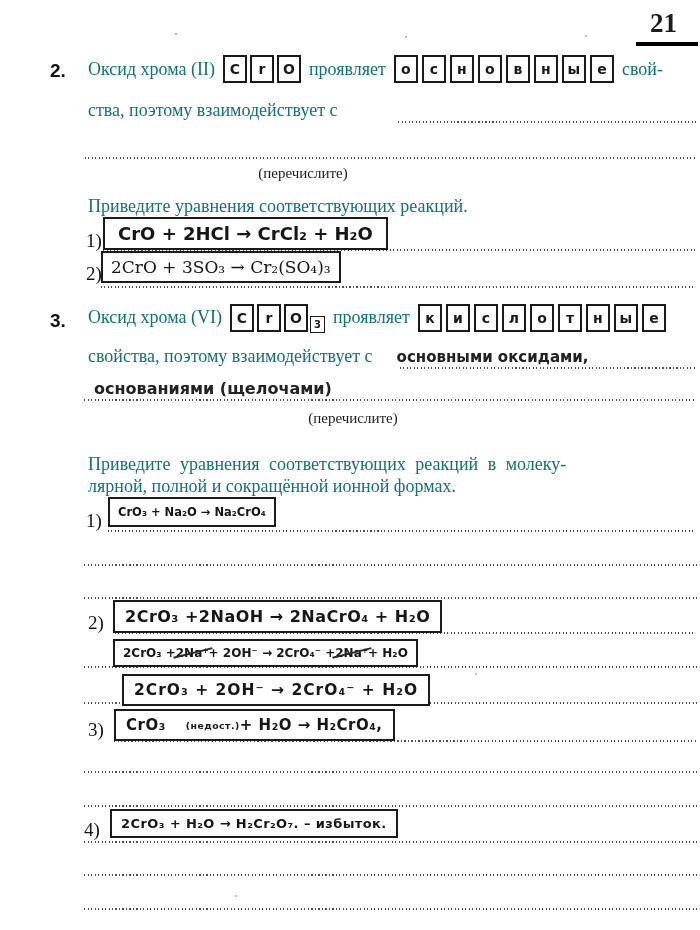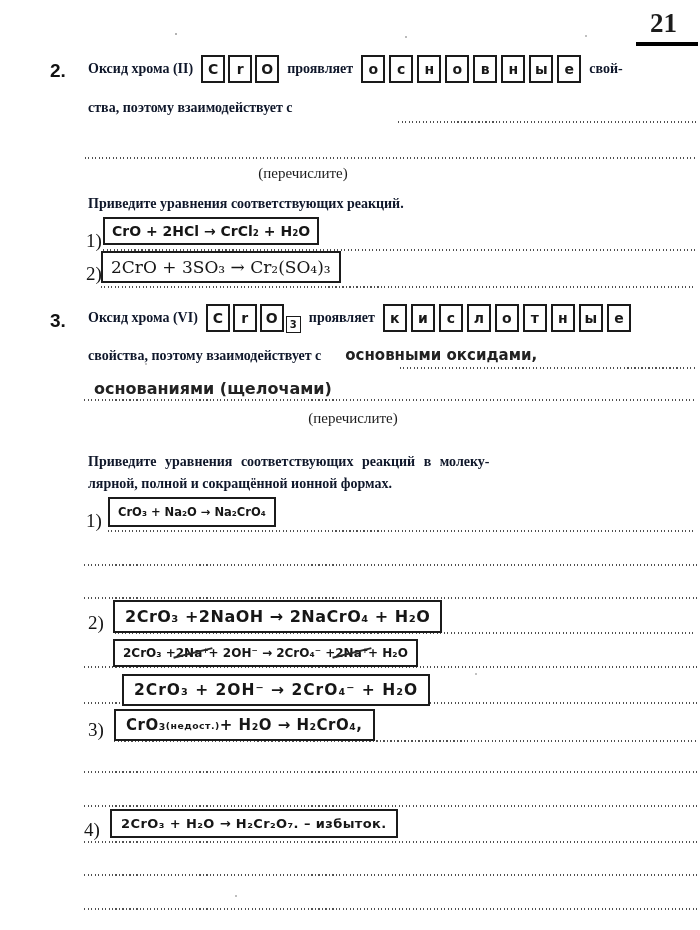--- a/index.html
+++ b/index.html
@@ -1,41 +1,41 @@
 <!DOCTYPE html>
 <html><head>
 <meta charset="utf-8">
 <style>
   html,body{margin:0;padding:0;}
   body{background:#e8e8e8;}
   #page{position:relative;width:700px;height:930px;background:#fff;overflow:hidden;
         font-family:"Liberation Serif",serif;color:#1c1c1c;}
   .abs{position:absolute;}
-  .ptext{font-family:"Liberation Serif",serif;font-weight:700;font-size:14px;color:#0f172a;white-space:nowrap;}
+  .ptext{font-family:"Liberation Serif",serif;font-weight:400;font-size:18px;color:#0f766e;white-space:nowrap;}
   .itemnum{font-family:"Liberation Sans",sans-serif;font-weight:700;font-size:19px;color:#111;}
   .hint{font-family:"Liberation Serif",serif;font-weight:400;font-size:15px;color:#1c1c1c;text-align:center;}
   .hw{font-family:"DejaVu Sans",sans-serif;font-weight:700;color:#222;white-space:nowrap;}
   .flexrow{display:flex;align-items:center;gap:8px;}
   .baserow{display:flex;align-items:baseline;gap:24px;}
   .boxgroup{display:inline-flex;align-items:center;gap:3px;}
   .lbox{display:inline-flex;align-items:center;justify-content:center;
         width:20px;height:24px;border:2px solid #1a1a1a;background:#fff;
         font-family:"DejaVu Sans",sans-serif;font-weight:700;font-size:14px;color:#191919;}
   .lbox.sm{width:13px;height:15px;border-width:1.5px;font-size:10px;margin-top:14px;margin-left:-1px;}
   .dot{position:absolute;height:2px;z-index:1;
        background-image:repeating-linear-gradient(90deg,#4f4f4f 0 1px,transparent 1px 3.5px);}
   .eqbox{position:absolute;z-index:2;border:2px solid #1b1b1b;background:#fff;
          display:flex;align-items:center;white-space:nowrap;padding:4px 8px;}
   .eq-sans{font-family:"DejaVu Sans",sans-serif;font-weight:700;color:#161616;}
   .eq-serif{font-family:"DejaVu Serif",serif;font-weight:400;color:#161616;}
   .eqlabel{position:absolute;z-index:2;font-family:"Liberation Serif",serif;font-weight:400;font-size:19px;color:#141414;}
   .struck{position:relative;display:inline-block;}
   .struck::after{content:"";position:absolute;left:-3px;right:-4px;top:46%;height:2.4px;
                  background:#2b2b2b;transform:rotate(-14deg);}
-  .sub{font-size:0.62em;vertical-align:-0.30em;}
+  .sub{font-size:0.62em;vertical-align:-0.30em;margin-left:20px;}
   #pg-underline{background:#000;}
   .noise{width:2px;height:2px;background:#9a9a9a;border-radius:50%;
          box-shadow:230px 3px 0 #a5a5a5, 410px 2px 0 #ababab, 120px 585px 0 #a5a5a5,
                     -30px 330px 0 #b0b0b0, 300px 640px 0 #adadad, 60px 862px 0 #a8a8a8;}
 </style>
 </head>
 <body>
 
 <div id="page">
 
@@ -72,21 +72,21 @@
   </div>
   <div class="dot" style="left:398px;top:121px;width:299px;"></div>
 
   <div class="dot" style="left:85px;top:157px;width:611px;"></div>
   <div class="abs hint" style="left:88px;top:165px;width:430px;">(перечислите)</div>
 
   <div class="abs ptext" style="left:88px;top:196px;">Приведите уравнения соответствующих реакций.</div>
 
   <div class="eqlabel" style="left:86px;top:230px;">1)</div>
   <div class="dot" style="left:103px;top:249px;width:593px;"></div>
-  <div class="eqbox eq-sans" style="left:103px;top:217px;font-size:14px;padding:4px 7px;">
+  <div class="eqbox eq-sans" style="left:103px;top:217px;font-size:18px;padding:4px 13px;">
       <span>CrO + 2HCl → CrCl₂ + H₂O</span>
     </div>
 
   <div class="eqlabel" style="left:86px;top:263px;">2)</div>
   <div class="dot" style="left:101px;top:286px;width:595px;"></div>
   <div class="eqbox eq-serif" style="left:101px;top:251px;font-size:17px;padding:4px 8px;">
       <span>2CrO + 3SO₃ → Cr₂(SO₄)₃</span>
     </div>
 
   <div class="abs itemnum" style="left:50px;top:310px;">3.</div>

